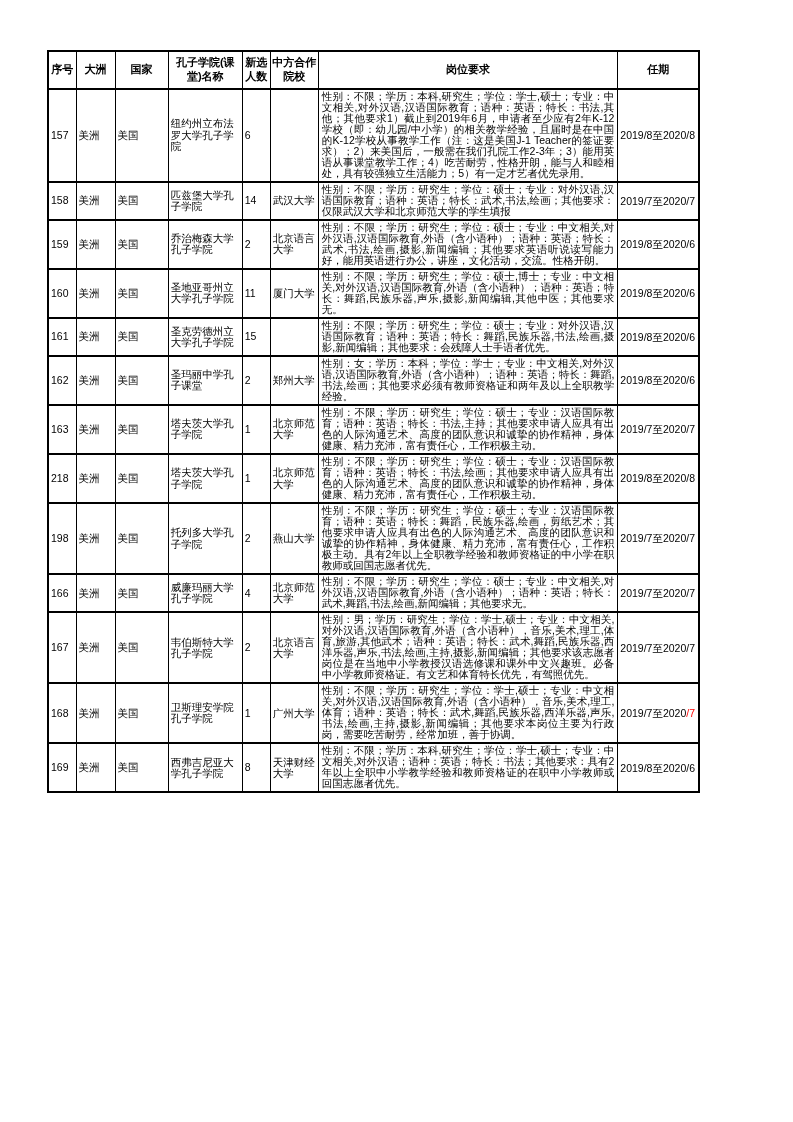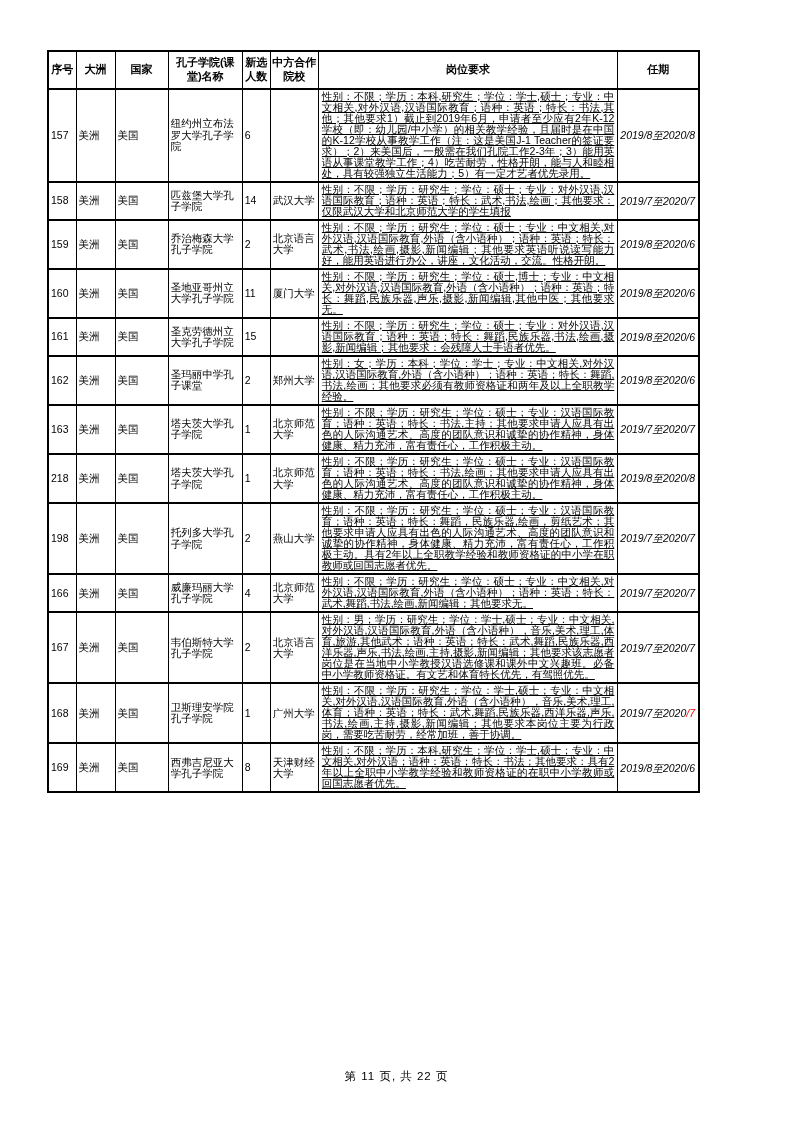--- a/index.html
+++ b/index.html
@@ -39,23 +39,22 @@
     font-size:10.5px;
     line-height:1.06;
     padding:2px 2px;
   }
   td.c { text-align:left; }
   td.l { text-align:left; padding-left:2px;margin-left:28px; }
   td.req {
     text-align:justify;
     line-height:1.05;
     padding:1px 3px 2px 3px;
-    text-decoration:underline;
-  }
-  td.term { padding-left:2px; line-height:1.35;font-style:italic; }
+  }
+  td.term { padding-left:2px; line-height:1.35; }
   .red { color:#ff0000; }
   .footer {
     position:absolute;
     top:1069px; left:0;
     width:100%;
     text-align:center;
     font-size:11.5px;
     letter-spacing:1px;
   }
 </style>
@@ -214,15 +213,14 @@
         <td class="l">美国</td>
         <td class="c">西弗吉尼亚大学孔子学院</td>
         <td class="c">8</td>
         <td class="l">天津财经大学</td>
         <td class="req">性别：不限；学历：本科,研究生；学位：学士,硕士；专业：中文相关,对外汉语；语种：英语；特长：书法；其他要求：具有2年以上全职中小学教学经验和教师资格证的在职中小学教师或回国志愿者优先。</td>
         <td class="term"><span>2019/8至2020/6</span><span class="red"></span></td>
       </tr>
     </tbody>
   </table>
 
-  <div class="footer">第 11 页, 共 22 页</div>
 
 </div>
 
 </body></html>

